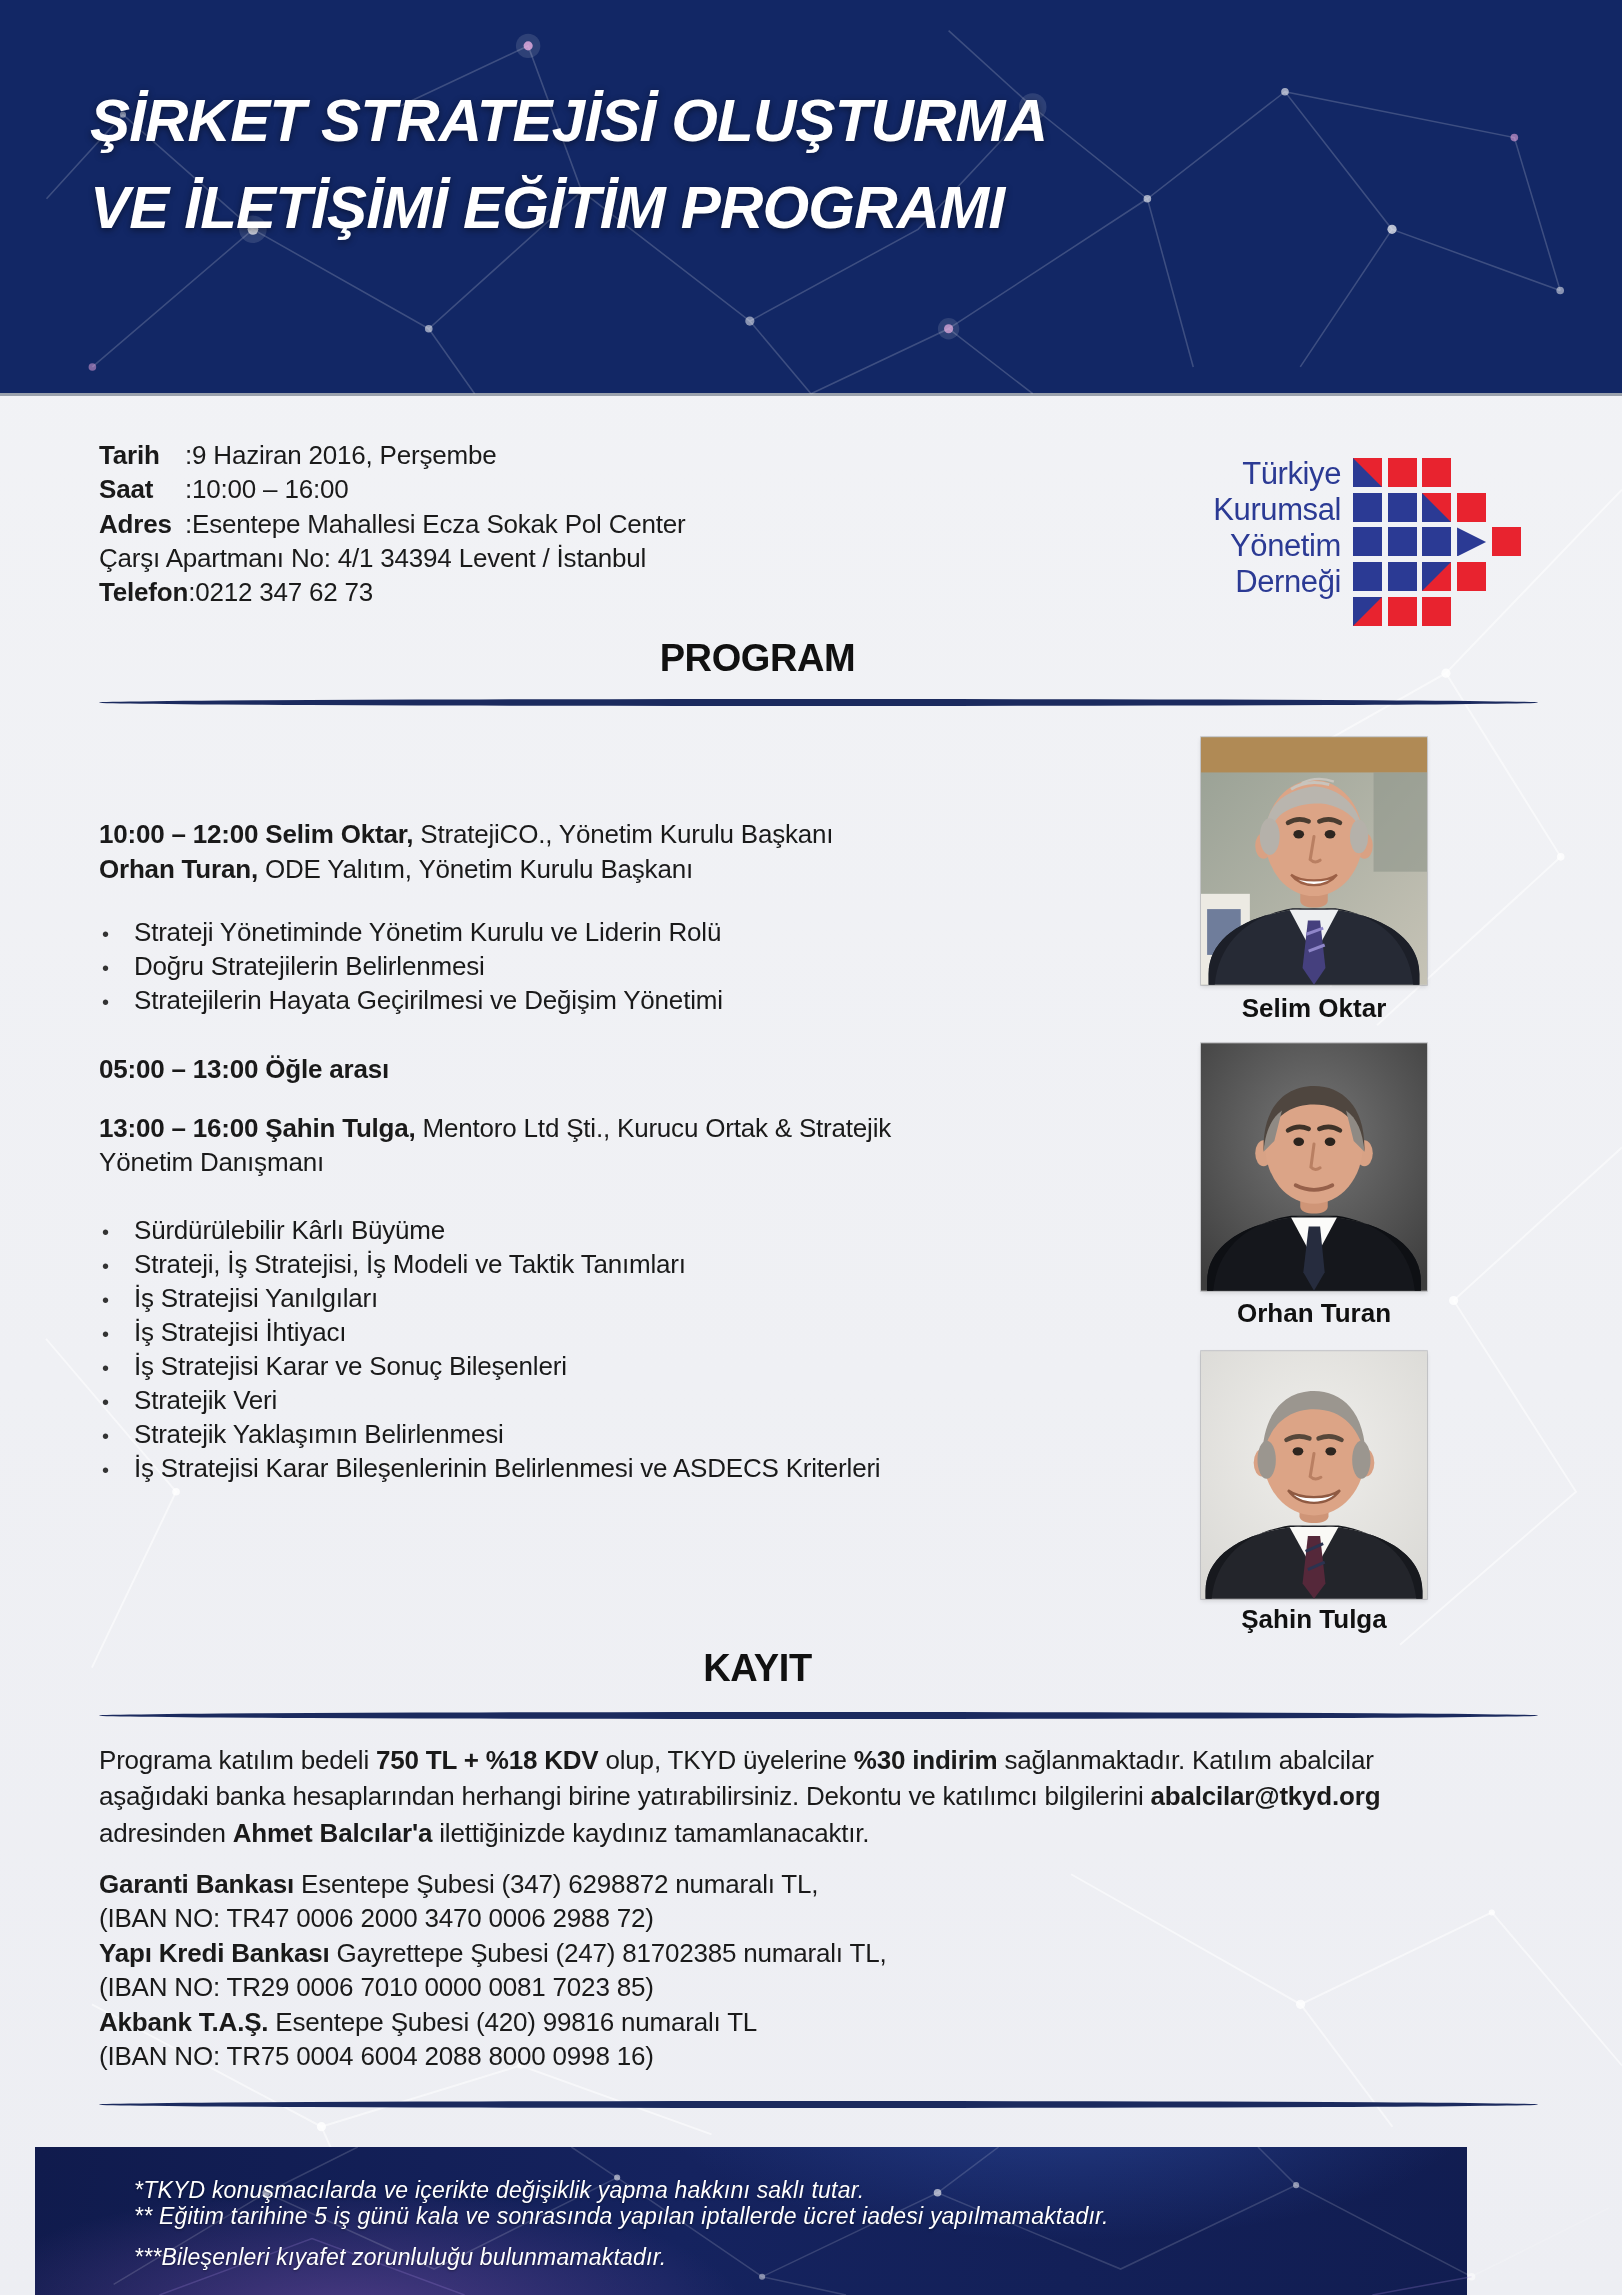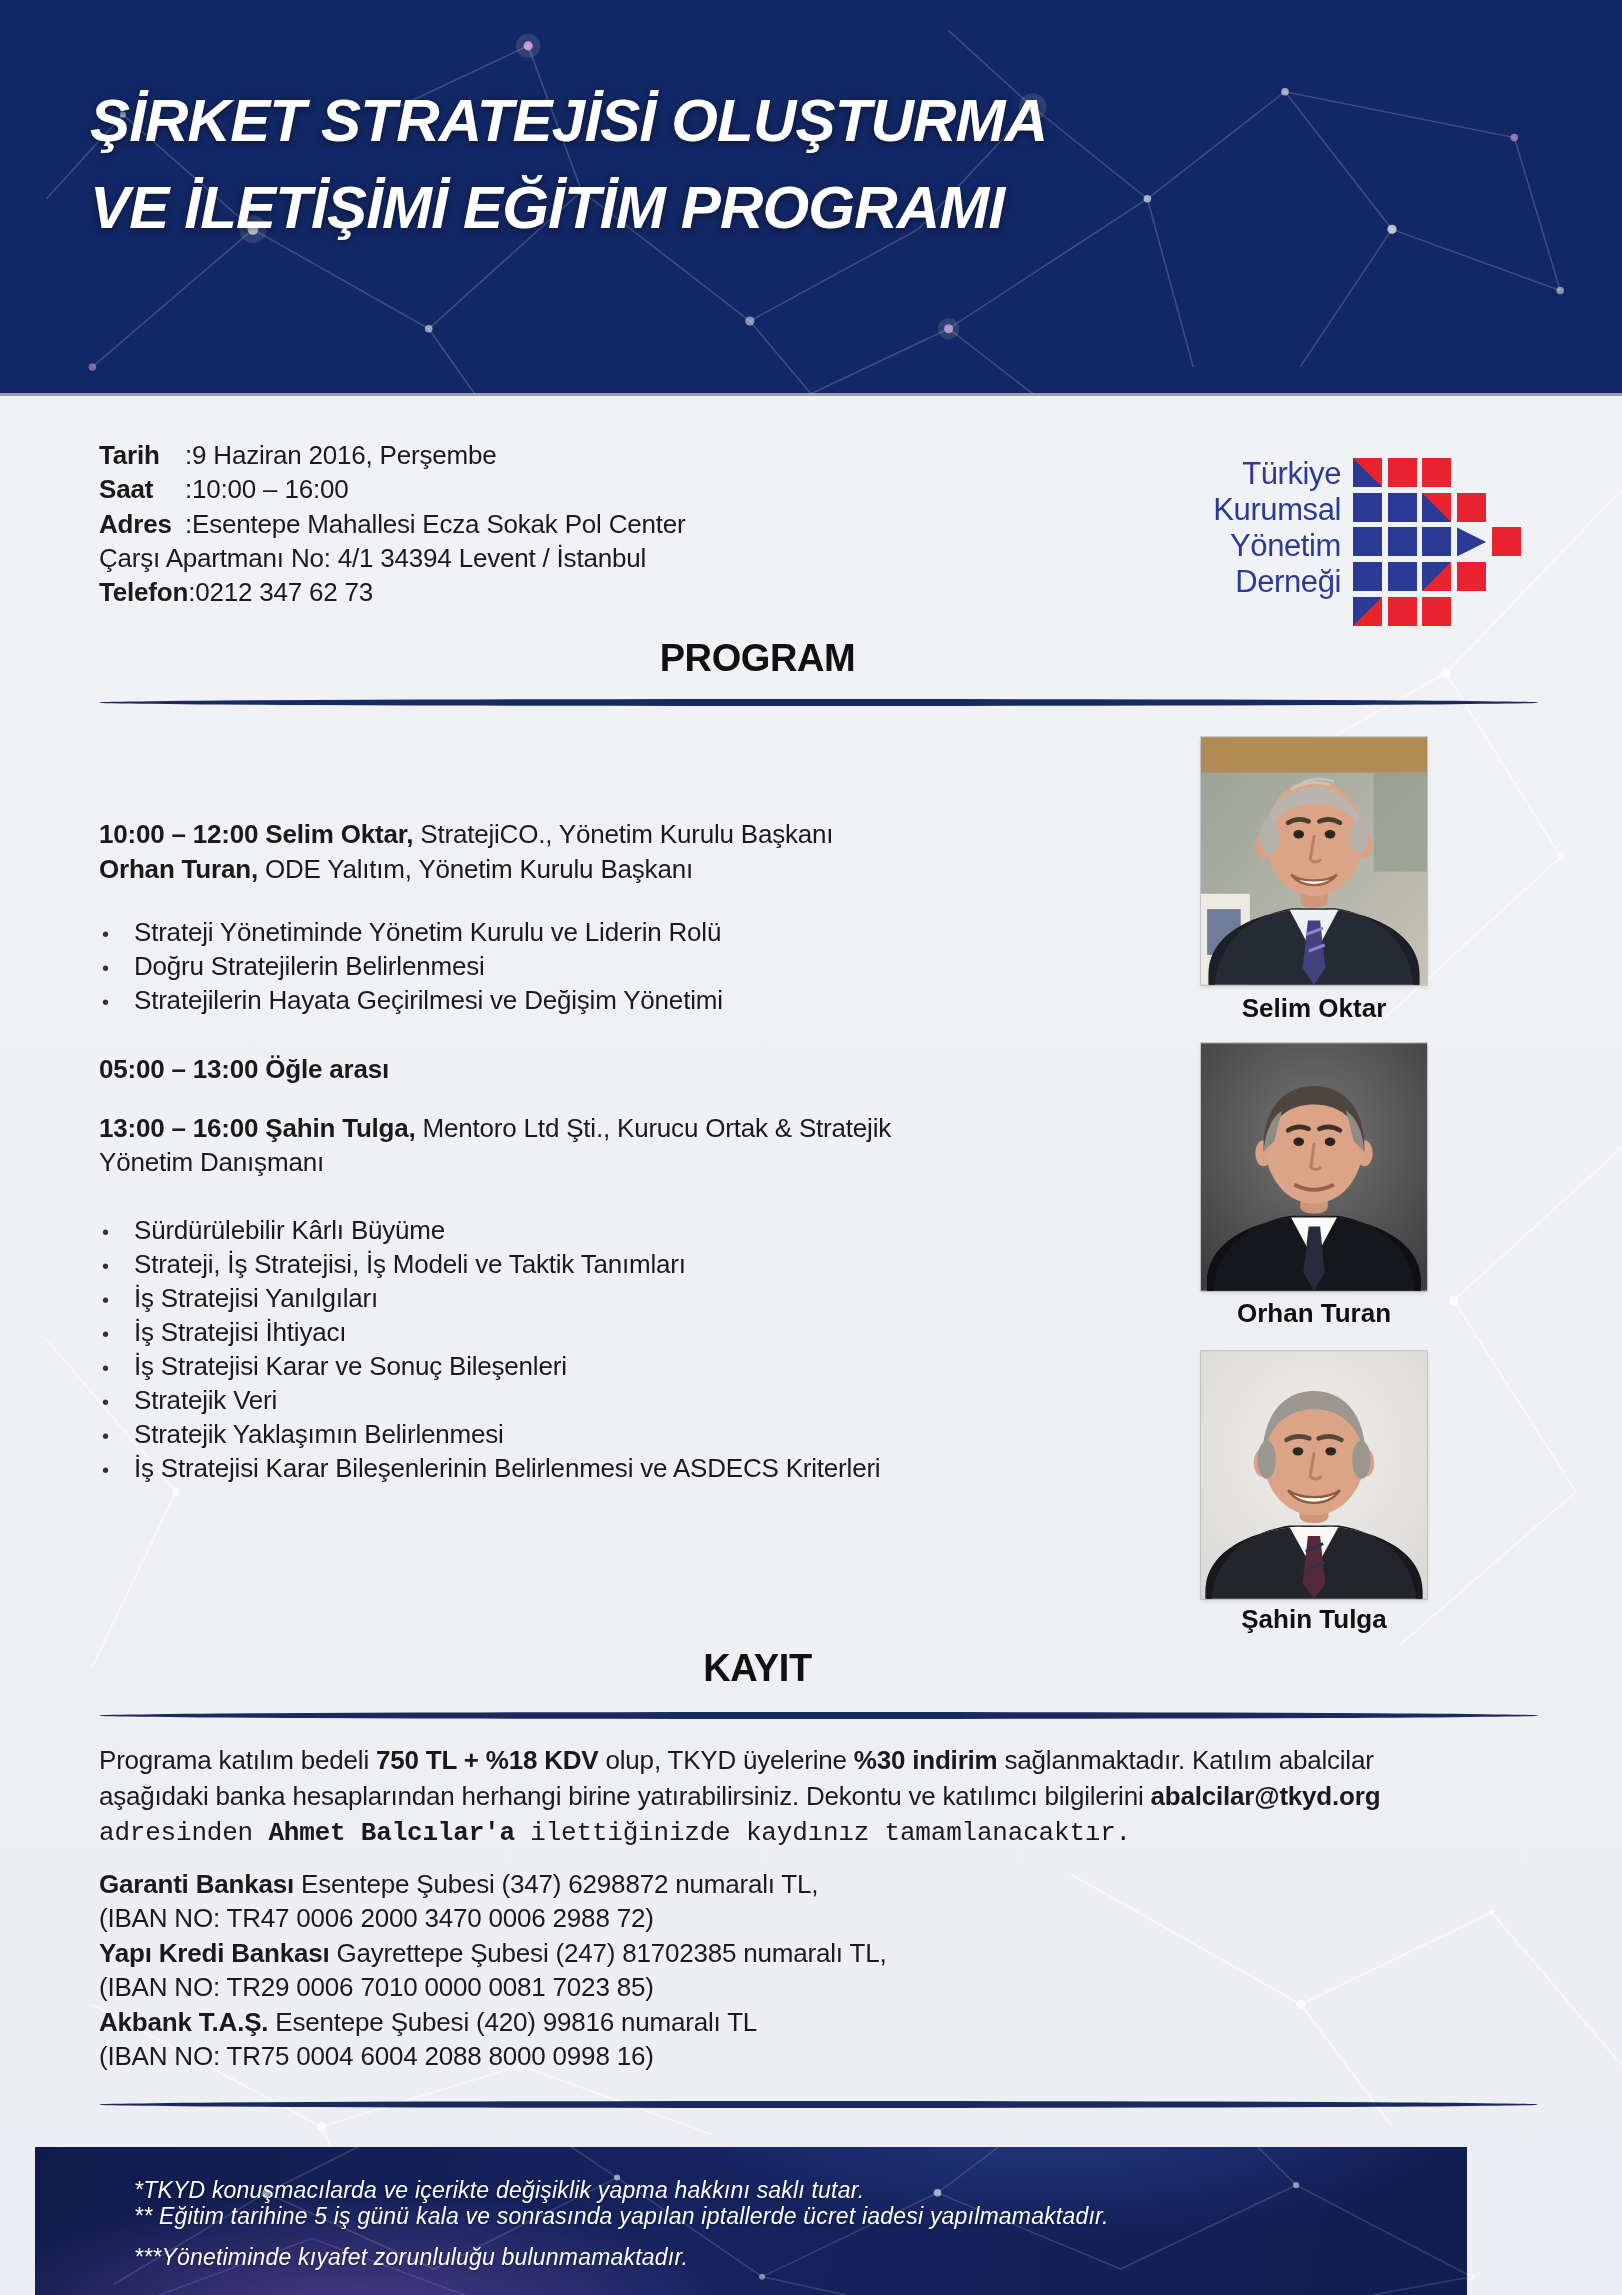--- a/index.html
+++ b/index.html
@@ -372,21 +372,21 @@
 
   <div class="section-heading" style="top:1647px;">KAYIT</div>
   <div class="rule" style="top:1712px;"></div>
 
   <div class="tx" style="left:99px; top:1742px; line-height:37px;">
     <span>Programa katılım bedeli </span><span class="b">750 TL + %18 KDV</span><span> olup, TKYD üyelerine </span><span class="b">%30 indirim</span><span> sağlanmaktadır. Katılım abalcilar</span>
   </div>
   <div class="tx" style="left:99px; top:1778px; line-height:37px;">
     <span>aşağıdaki banka hesaplarından herhangi birine yatırabilirsiniz. Dekontu ve katılımcı bilgilerini </span><span class="b">abalcilar@tkyd.org</span>
   </div>
-  <div class="tx" style="left:99px; top:1815px; line-height:37px;font-family:Liberation Mono, monospace;">
+  <div class="tx" style="left:99px; top:1815px; line-height:37px;">
     <span>adresinden </span><span class="b">Ahmet Balcılar'a</span><span> ilettiğinizde kaydınız tamamlanacaktır.</span>
   </div>
 
   <div class="tx" style="left:99px; top:1867px;">
     <span class="b">Garanti Bankası</span><span> Esentepe Şubesi (347) 6298872 numaralı TL,</span>
   </div>
   <div class="tx" style="left:99px; top:1901px;">
     <span>(IBAN NO: TR47 0006 2000 3470 0006 2988 72)</span>
   </div>
   <div class="tx" style="left:99px; top:1936px;">
@@ -422,17 +422,17 @@
         <circle cx="300" cy="60" r="5" opacity=".6"></circle>
         <circle cx="760" cy="40" r="4" opacity=".55"></circle>
         <circle cx="1180" cy="60" r="5" opacity=".6"></circle>
         <circle cx="1650" cy="50" r="4" opacity=".5"></circle>
         <circle cx="950" cy="170" r="4" opacity=".45"></circle>
         <circle cx="1880" cy="170" r="5" opacity=".5"></circle>
       </g>
     </svg>
     <div class="note" style="top:30px;">*TKYD konuşmacılarda ve içerikte değişiklik yapma hakkını saklı tutar.</div>
     <div class="note" style="top:56px;">** Eğitim tarihine 5 iş günü kala ve sonrasında yapılan iptallerde ücret iadesi yapılmamaktadır.</div>
-    <div class="note" style="top:97px;">***Yönetiminde kıyafet zorunluluğu bulunmamaktadır.</div>
+    <div class="note" style="top:97px;">***Bileşenleri kıyafet zorunluluğu bulunmamaktadır.</div>
   </div>
 
 </div>
 
 
 </body></html>

